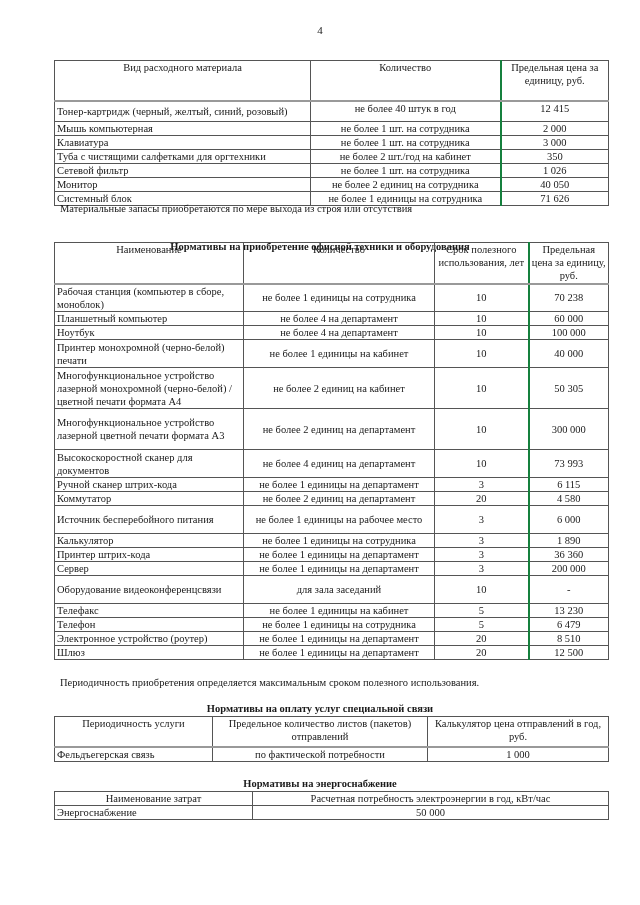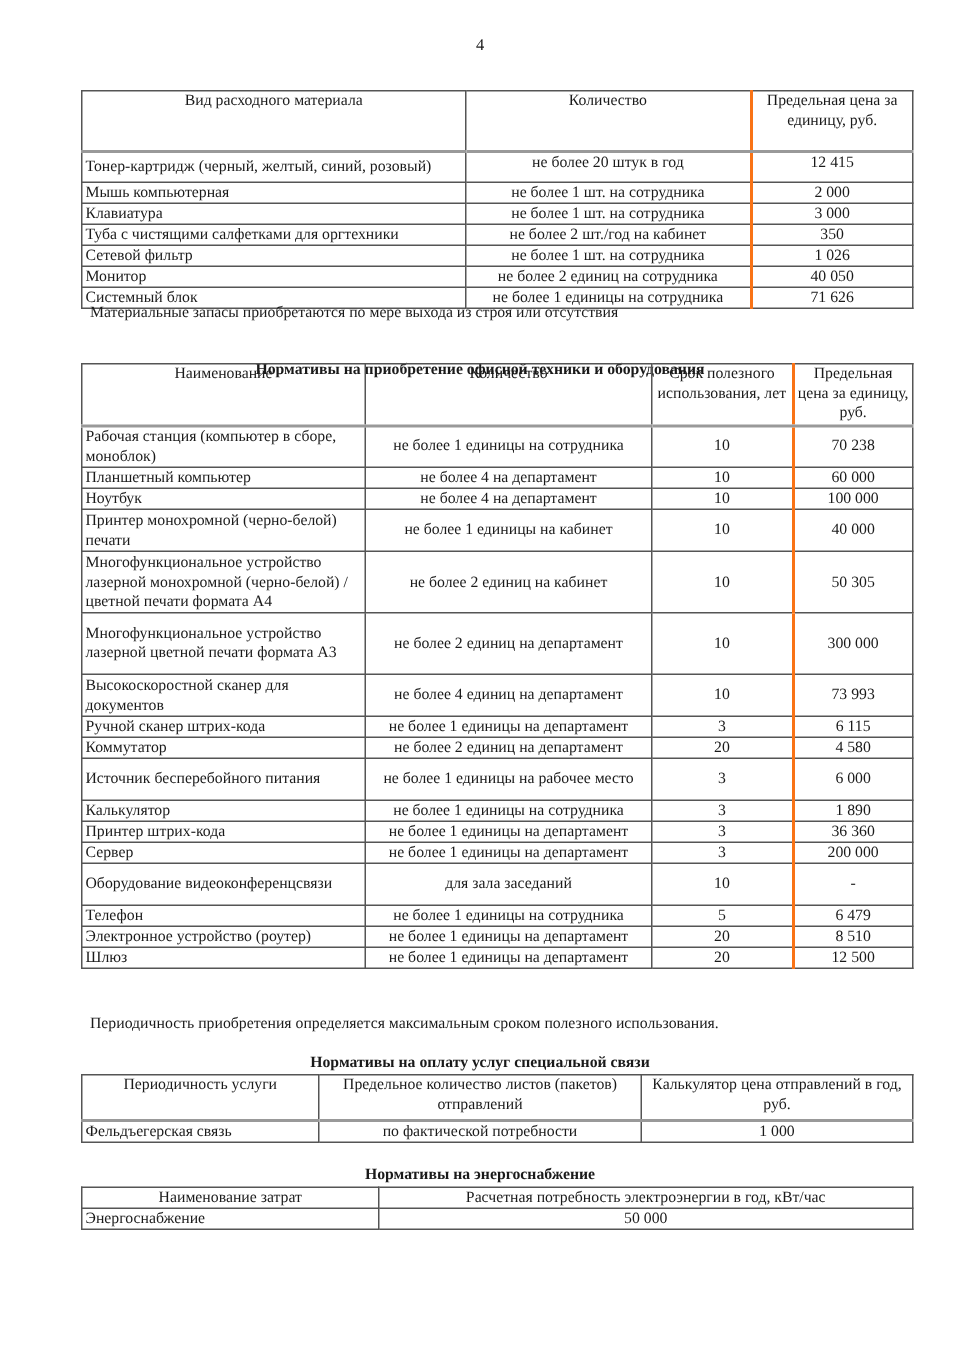--- a/index.html
+++ b/index.html
@@ -11,42 +11,42 @@
   }
   .page-num { position: absolute; top: 24px; left: 0; width: 640px; text-align: center; font-size: 11px; }
   table { border-collapse: collapse; position: absolute; left: 54px; width: 554px; table-layout: fixed; }
   td, th { border: 1px solid #555; padding: 0 2px; font-weight: normal; line-height: 13px; vertical-align: middle; }
   th { vertical-align: top; text-align: center; }
   .l { text-align: left; }
   .c { text-align: center; }
   .note { position: absolute; left: 60px; font-size: 10.5px; }
   .title { position: absolute; left: 0; width: 640px; text-align: center; font-weight: bold; font-size: 10.5px; }
   tr.hdr-bottom th { border-bottom: 2px solid #999; }
-  .price-col { border-left: 2px solid #f97316; }
+  .price-col { border-left: 2px solid #15803d; }
 </style>
 </head>
 <body>
 
 <div class="page-num">4</div>
 
 <table style="top:60px;">
   <colgroup>
       <col style="width:256px">
       <col style="width:190px">
       <col style="width:108px">
     </colgroup>
   <tbody>
       <tr class="hdr-bottom" style="height:40px;">
     <th>Вид расходного материала</th>
     <th>Количество</th>
     <th class="price-col">Предельная цена за единицу, руб.</th>
   </tr>
   <tr style="height:21px;">
     <td class="l">Тонер-картридж (черный, желтый, синий, розовый)</td>
-    <td class="c" style="vertical-align:top">не более 20 штук в год</td>
+    <td class="c" style="vertical-align:top">не более 40 штук в год</td>
     <td class="c price-col" style="vertical-align:top">12 415</td>
   </tr>
   <tr>
     <td class="l">Мышь компьютерная</td>
     <td class="c">не более 1 шт. на сотрудника</td>
     <td class="c price-col">2 000</td>
   </tr>
   <tr>
     <td class="l">Клавиатура</td>
     <td class="c">не более 1 шт. на сотрудника</td>
@@ -169,20 +169,26 @@
     <td class="c">3</td>
     <td class="c price-col">200 000</td>
   </tr>
   <tr style="height:28px;">
     <td class="l">Оборудование видеоконференцсвязи</td>
     <td class="c">для зала заседаний</td>
     <td class="c">10</td>
     <td class="c price-col">-</td>
   </tr>
   <tr>
+    <td class="l">Телефакс</td>
+    <td class="c">не более 1 единицы на кабинет</td>
+    <td class="c">5</td>
+    <td class="c price-col">13 230</td>
+  </tr>
+  <tr>
     <td class="l">Телефон</td>
     <td class="c">не более 1 единицы на сотрудника</td>
     <td class="c">5</td>
     <td class="c price-col">6 479</td>
   </tr>
   <tr>
     <td class="l">Электронное устройство (роутер)</td>
     <td class="c" style="white-space:nowrap;">не более 1 единицы на департамент</td>
     <td class="c">20</td>
     <td class="c price-col">8 510</td>

